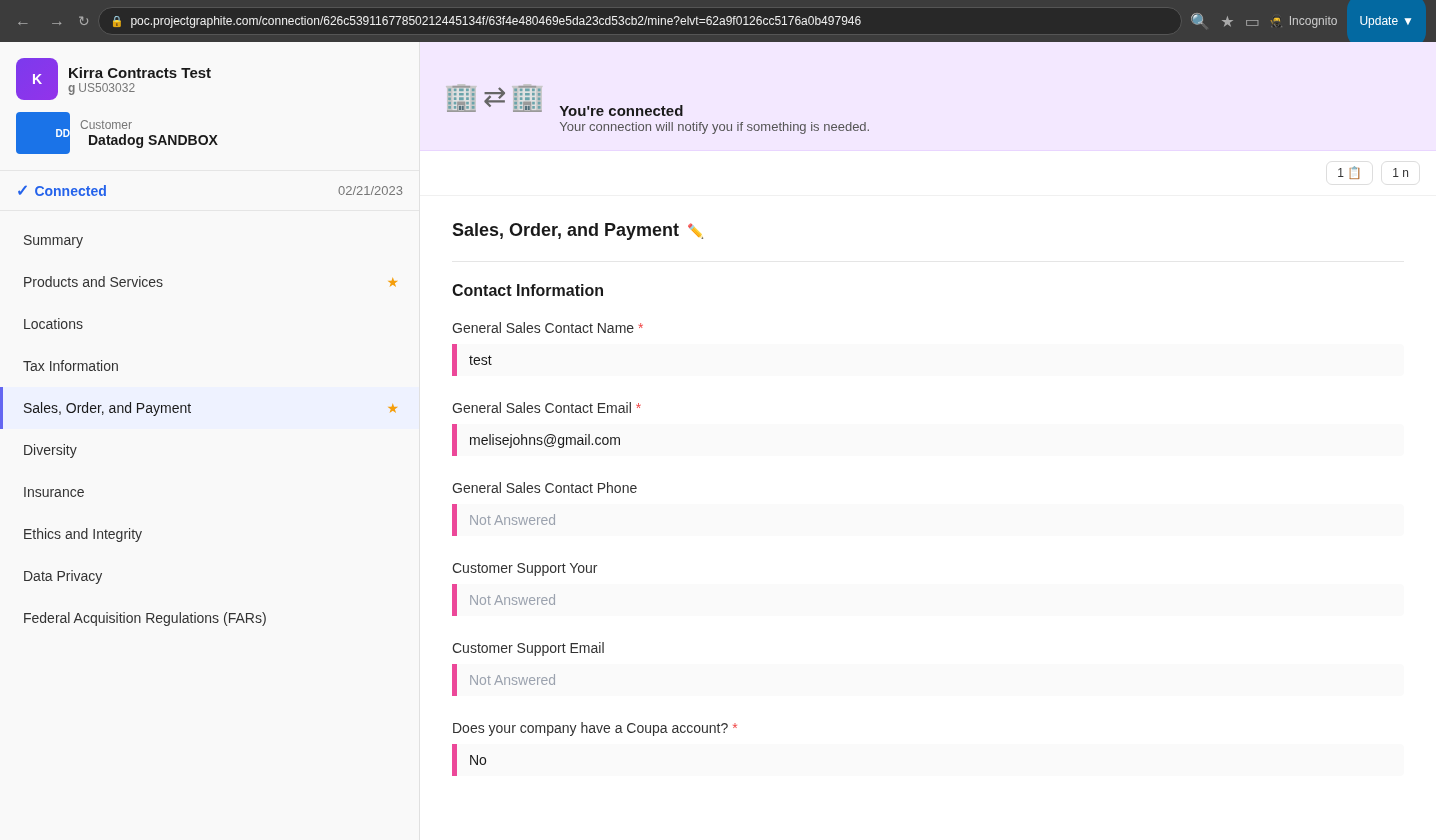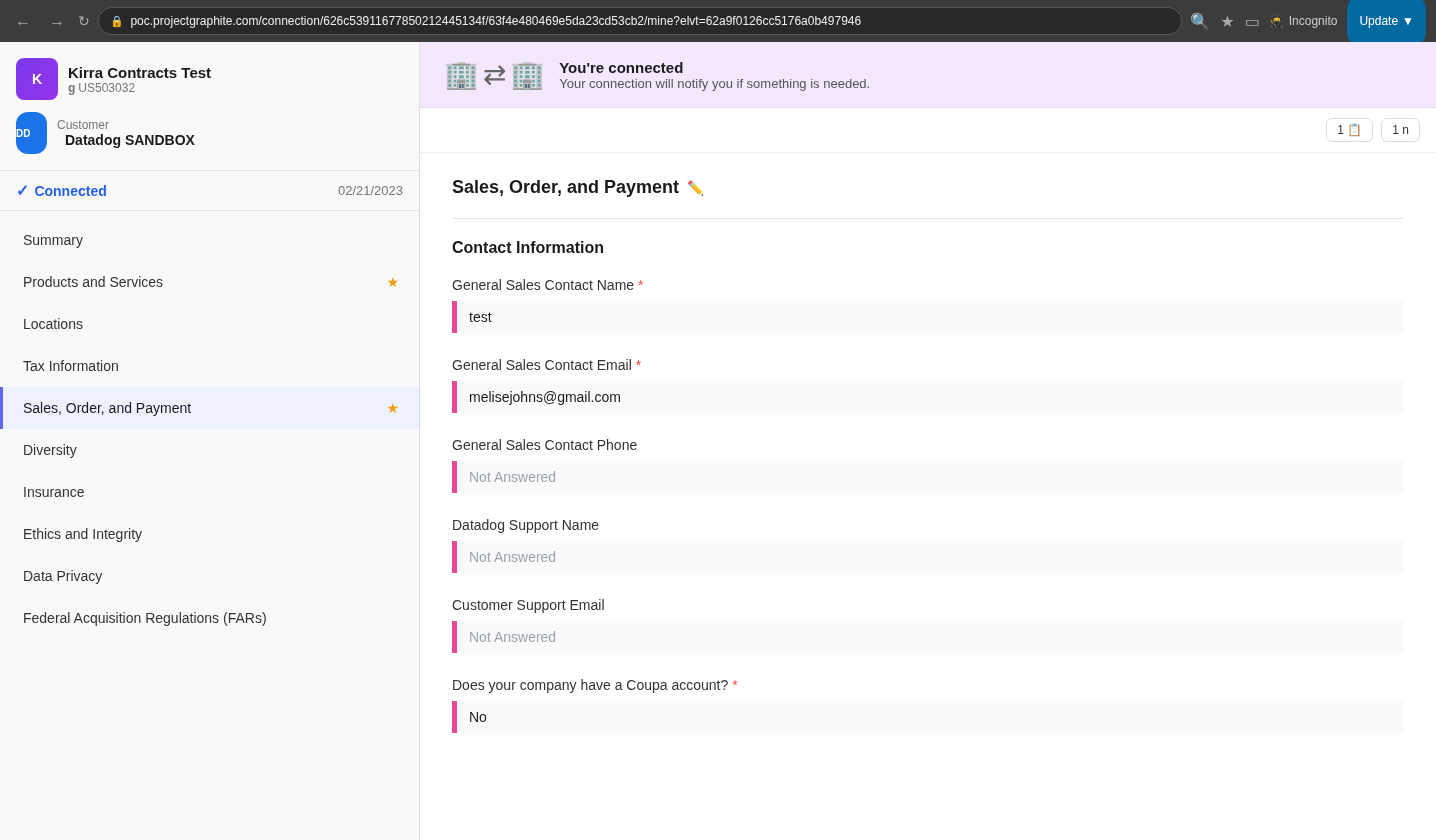--- a/index.html
+++ b/index.html
@@ -22,39 +22,39 @@
 
     
     .sidebar { width: 420px; background: #f9f9f9; border-right: 1px solid #e0e0e0; display: flex; flex-direction: column; overflow-y: auto; }
     .sidebar-header { padding: 16px; border-bottom: 1px solid #e5e5e5; }
     .org-card { display: flex; align-items: center; gap: 10px; margin-bottom: 12px; }
     .org-avatar { width: 42px; height: 42px; background: linear-gradient(135deg, #7c3aed, #9333ea); border-radius: 8px; display: flex; align-items: center; justify-content: center; color: white; font-weight: bold; font-size: 14px; }
     .org-name { font-size: 15px; font-weight: 600; color: #1a1a1a; }
     .org-id { font-size: 12px; color: #777; display: flex; align-items: center; gap: 3px; }
     .org-id .g-badge { font-weight: bold; }
     .customer-card { display: flex; align-items: center; gap: 10px; }
-    .customer-avatar { width: 31px; height: 42px; background: #1a73e8; border-radius: 12px; display: flex; align-items: center; justify-content: flex-start; color: white; font-size: 10px; font-weight: bold; overflow: hidden; }
+    .customer-avatar { width: 54px; height: 42px; background: #1a73e8; border-radius: 4px; display: flex; align-items: center; justify-content: flex-end; color: white; font-size: 10px; font-weight: bold; overflow: hidden; }
     .customer-label { font-size: 12px; color: #777; }
     .customer-name { font-size: 14px; font-weight: 600; color: #1a1a1a; padding-left: 8px; }
     .connection-status { display: flex; align-items: center; gap: 8px; padding: 10px 16px; border-bottom: 1px solid #e5e5e5; }
     .connected-badge { display: flex; align-items: center; gap: 5px; color: #2563eb; font-weight: 600; font-size: 14px; }
     .connected-badge .check-icon { color: #2563eb; font-size: 16px; }
     .connected-date { color: #777; font-size: 13px; margin-left: auto; }
 
     
     .nav-list { padding: 8px 0; }
     .nav-item { display: flex; align-items: center; justify-content: space-between; padding: 13px 20px; cursor: pointer; color: #333; font-size: 14px; border-left: 3px solid transparent; }
     .nav-item.active { background: #eef2ff; border-left: 3px solid #6366f1; color: #1a1a1a; font-weight: 500; }
     .nav-item .badge-star { color: #f59e0b; font-size: 14px; }
 
     
     .main-content { flex: 1; overflow-y: auto; background: #fff; }
     .connection-banner { background: #f3e8ff; border-bottom: 1px solid #e9d5ff; display: flex; align-items: center; gap: 14px; padding: 16px 24px; }
     .connection-icon { font-size: 28px; color: #666; display: flex; align-items: center; gap: 4px; }
-    .connection-text-title { font-weight: 600; font-size: 15px; color: #1a1a1a; }
+    .connection-text-title { font-weight: 600; font-size: 15px; color: #1a1a1a; margin-top: 44px; }
     .connection-text-sub { font-size: 13px; color: #555; }
     .top-toolbar { display: flex; justify-content: flex-end; padding: 10px 16px; border-bottom: 1px solid #f0f0f0; gap: 8px; }
     .toolbar-btn { background: white; border: 1px solid #ddd; border-radius: 6px; padding: 4px 10px; font-size: 12px; cursor: pointer; display: flex; align-items: center; gap: 4px; color: #333; }
 
     
     .form-section { padding: 24px 32px; }
     .section-title { font-size: 18px; font-weight: 600; color: #1a1a1a; display: flex; align-items: center; gap: 8px; margin-bottom: 20px; }
     .section-divider { border: none; border-top: 1px solid #e5e5e5; margin: 20px 0; }
     .subsection-title { font-size: 16px; font-weight: 600; color: #1a1a1a; margin-bottom: 20px; }
     .form-field { margin-bottom: 24px; }
@@ -213,21 +213,21 @@
 
       <div class="form-field">
         <div class="field-label">
           <span>General Sales Contact Phone</span>
         </div>
         <div class="field-value empty">Not Answered</div>
       </div>
 
       <div class="form-field">
         <div class="field-label">
-          <span>Datadog Support Name</span>
+          <span>Customer Support Your</span>
         </div>
         <div class="field-value empty">Not Answered</div>
       </div>
 
       <div class="form-field">
         <div class="field-label">
           <span>Customer Support Email</span>
         </div>
         <div class="field-value empty">Not Answered</div>
       </div>

